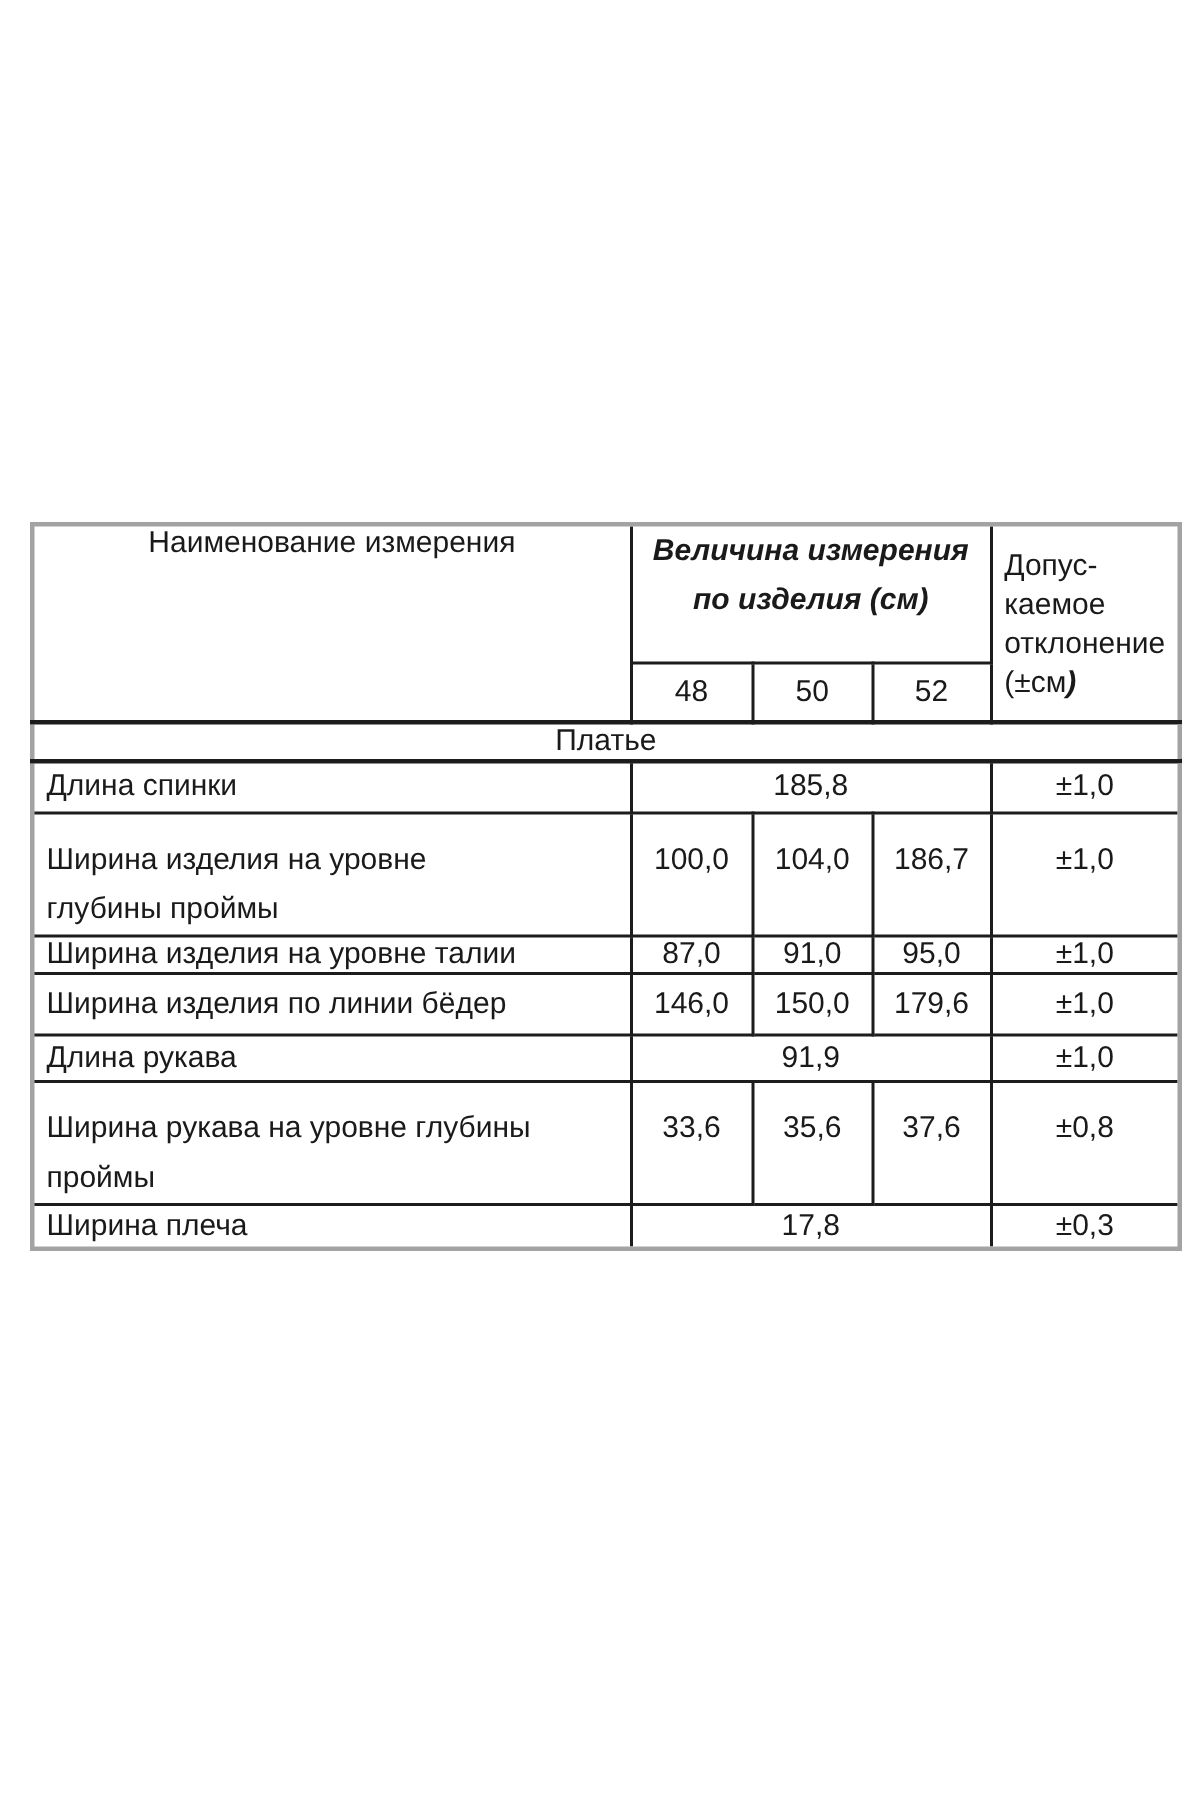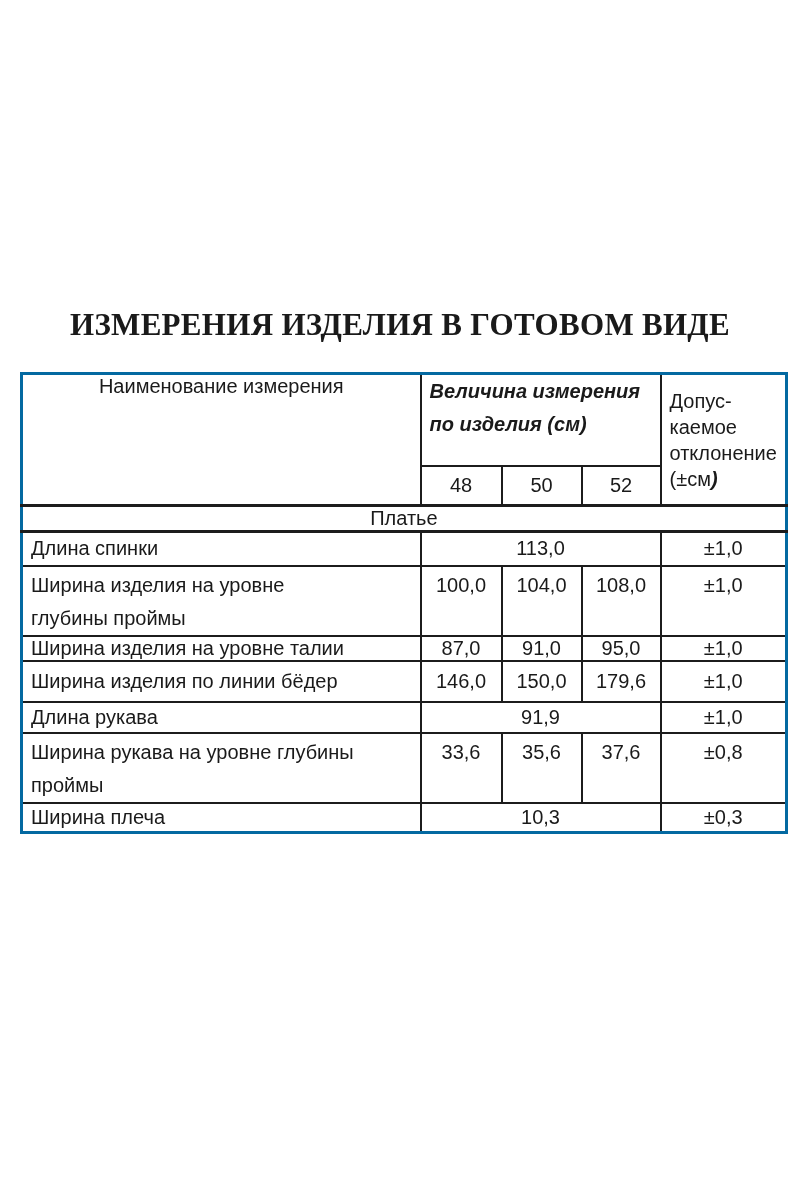--- a/index.html
+++ b/index.html
@@ -21,43 +21,43 @@
     text-align: center;
     font-family: "Liberation Serif", serif;
     font-weight: bold;
     font-size: 31px;
     letter-spacing: 0.3px;
     white-space: nowrap;
     color: #1a1a1a;
   }
   table.meas {
     position: absolute;
-    left: 20px; top: 372px;
+    left: 20px; top: 348px;
     border-collapse: collapse;
     table-layout: fixed;
-    border: 3px solid #0369a1;
+    border: 3px solid #a3a3a3;
     background: #ffffff;
   }
   table.meas td {
     border: 2px solid #1c1c1c;
     font-size: 20px;
     padding: 0 8px;
     color: #1a1a1a;
     overflow: hidden;
   }
   
   td.name-h {
     text-align: center;
     vertical-align: top;
     padding-top: 27px;
     font-size: 21px;
   }
   td.value-h {
     vertical-align: top;
-    text-align: left;
+    text-align: center;
     font-weight: bold;
     font-style: italic;
     font-size: 21px;
     line-height: 33px;
     padding: 3px 4px 0 11px;
   }
   td.tol-h {
     text-align: left;
     vertical-align: middle;
     font-size: 18px;
@@ -79,41 +79,40 @@
     white-space: pre-line;
     vertical-align: middle;
   }
   td.num, td.tol {
     text-align: center;
     vertical-align: middle;
   }
   tr.tall td {
     vertical-align: top;
     line-height: 33px;
-    padding-top: 2px;
+    padding-top: 14px;
   }
   .bolditalic { font-weight: bold; font-style: italic; }
   
   tr.hrow1   { height: 92px; }
   tr.hrow2   { height: 40px; }
   tr.section-row { height: 26px; }
   tr.r0 { height: 34px; }
   tr.r1 { height: 65px; }
   tr.r2 { height: 19px; }
   tr.r3 { height: 41px; }
   tr.r4 { height: 31px; }
   tr.r5 { height: 61px; }
   tr.r6 { height: 30px; }
 </style>
 </head>
 <body>
 
 <div class="sheet">
 
-  <div class="doc-title">ИЗМЕРЕНИЯ ИЗДЕЛИЯ В ГОТОВОМ ВИДЕ</div>
 
   <table class="meas">
     <colgroup>
       <col style="width:399px">
       <col style="width:81px">
       <col style="width:80px">
       <col style="width:79px">
       <col style="width:115px">
     </colgroup>
 
@@ -136,30 +135,30 @@
       <td class="size-c">50</td>
       <td class="size-c">52</td>
     </tr>
 
     <tr class="section-row">
       <td colspan="5">Платье</td>
     </tr>
 
     <tr class="r0">
       <td class="name">Длина спинки</td>
-      <td class="num" colspan="3">113,0</td>
+      <td class="num" colspan="3">185,8</td>
       <td class="tol">±1,0</td>
     </tr>
 
     <tr class="r1 tall">
       <td class="name">Ширина изделия на уровне
 глубины проймы</td>
       <td class="num">100,0</td>
       <td class="num">104,0</td>
-      <td class="num">108,0</td>
+      <td class="num">186,7</td>
       <td class="tol">±1,0</td>
     </tr>
 
     <tr class="r2">
       <td class="name">Ширина изделия на уровне талии</td>
       <td class="num">87,0</td>
       <td class="num">91,0</td>
       <td class="num">95,0</td>
       <td class="tol">±1,0</td>
     </tr>
@@ -182,19 +181,19 @@
       <td class="name">Ширина рукава на уровне глубины
 проймы</td>
       <td class="num">33,6</td>
       <td class="num">35,6</td>
       <td class="num">37,6</td>
       <td class="tol">±0,8</td>
     </tr>
 
     <tr class="r6">
       <td class="name">Ширина плеча</td>
-      <td class="num" colspan="3">10,3</td>
+      <td class="num" colspan="3">17,8</td>
       <td class="tol">±0,3</td>
     </tr>
 
   </tbody>
     </table>
 </div>
 
 </body></html>

